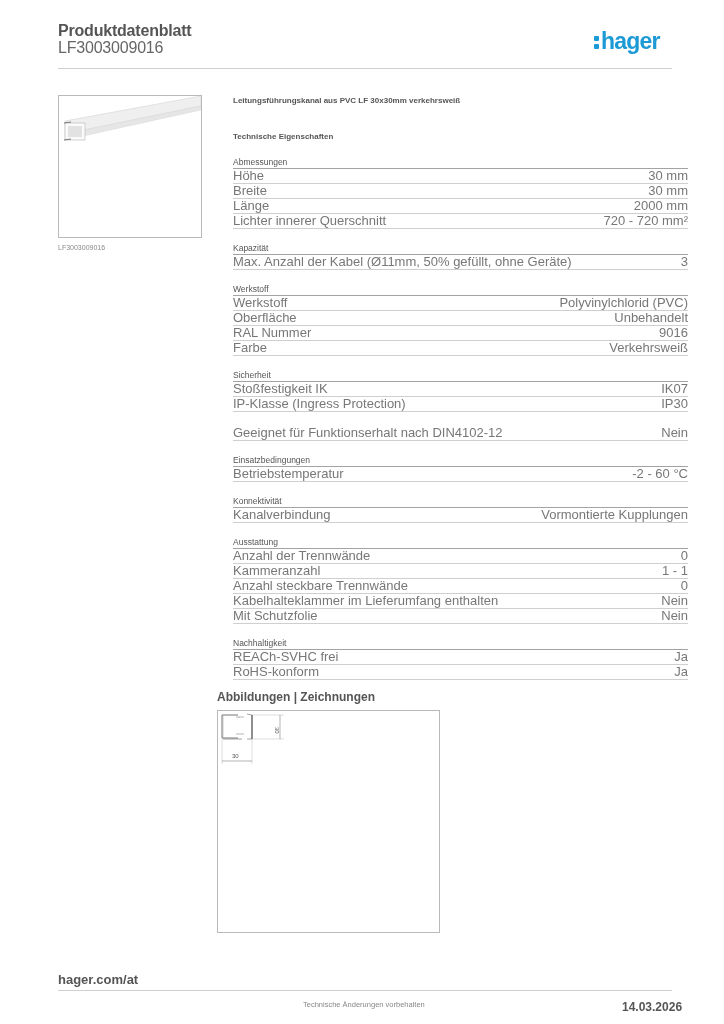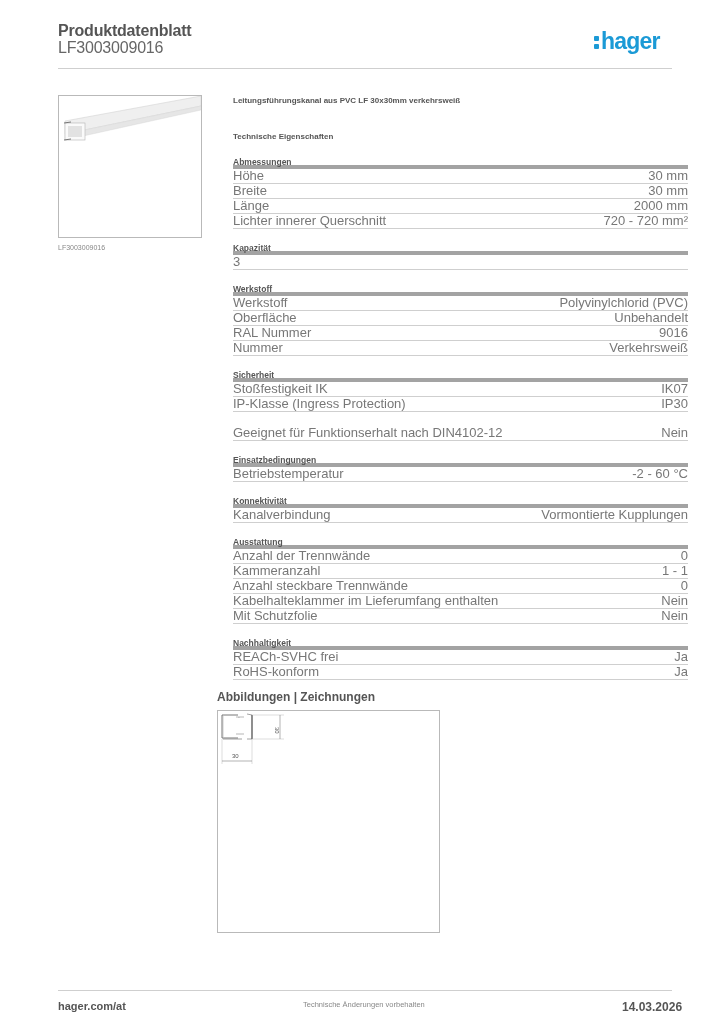--- a/index.html
+++ b/index.html
@@ -17,30 +17,30 @@
 
     .product-image { position: absolute; left: 58px; top: 95px; width: 144px; height: 143px; border: 1px solid #b9b9b9; background: #fff; overflow: hidden; }
     .product-caption { position: absolute; left: 58px; top: 244px; font-size: 7px; color: #888; }
 
     .content { position: absolute; left: 217px; top: 96px; width: 455px; margin-left: 16px; }
     .product-desc { font-size: 8px; font-weight: bold; color: #555; height: 10px; }
     .tech-heading { font-size: 8px; font-weight: bold; color: #555; margin-top: 26px; height: 10px; }
 
     .section { margin-top: 14px; }
     .section.first { margin-top: 15px; }
-    .section-title { font-size: 8.5px; font-weight: bold; color: #555; height: 12px; line-height: 11px; border-bottom: 4px solid #a3a3a3; }
+    .section-title { font-size: 8.5px; font-weight: normal; color: #555; height: 12px; line-height: 11px; border-bottom: 1px solid #a3a3a3; }
     .row { display: flex; justify-content: space-between; font-size: 13px; color: #777; height: 15px; line-height: 14px; border-bottom: 1px solid #cfcfcf; }
     .row .k { white-space: nowrap; }
     .row .v { white-space: nowrap; text-align: right; }
 
     .drawings-title { position: absolute; left: 217px; top: 690px; font-size: 12px; font-weight: bold; color: #555; }
     .drawing-box { position: absolute; left: 217px; top: 710px; width: 223px; height: 223px; border: 1px solid #b9b9b9; background: #fff; }
 
     .footer-rule { position: absolute; left: 58px; top: 990px; width: 614px; height: 1px; background: #cfcfcf; }
-    .footer-left { position: absolute; left: 58px; top: 1000px; font-size: 11px; font-weight: bold; color: #555; }
+    .footer-left { position: absolute; left: 58px; top: 972px; font-size: 13px; font-weight: bold; color: #555; }
     .footer-center { position: absolute; left: 303px; top: 1000px; font-size: 7.5px; color: #888; }
     .footer-right { position: absolute; left: 622px; top: 1000px; font-size: 12px; font-weight: bold; color: #555; }
   </style>
 </head>
 <body>
 
 <div>
   <div class="header-title">Produktdatenblatt</div>
   <div class="header-code">LF3003009016</div>
   <div class="logo"><span class="dots"></span><span>hager</span></div>
@@ -79,40 +79,41 @@
       </div>
     <div class="row">
         <span class="k">Lichter innerer Querschnitt</span>
         <span class="v">720 - 720 mm²</span>
       </div>
   </div>
 
   <div class="section">
     <div class="section-title">Kapazität</div>
     <div class="row">
+        <span class="k">Max. Anzahl der Kabel (Ø11mm, 50% gefüllt, ohne Geräte)</span>
         <span class="v">3</span>
       </div>
   </div>
 
   <div class="section">
     <div class="section-title">Werkstoff</div>
     <div class="row">
         <span class="k">Werkstoff</span>
         <span class="v">Polyvinylchlorid (PVC)</span>
       </div>
     <div class="row">
         <span class="k">Oberfläche</span>
         <span class="v">Unbehandelt</span>
       </div>
     <div class="row">
         <span class="k">RAL Nummer</span>
         <span class="v">9016</span>
       </div>
     <div class="row">
-        <span class="k">Nummer</span>
+        <span class="k">Farbe</span>
         <span class="v">Verkehrsweiß</span>
       </div>
   </div>
 
   <div class="section">
     <div class="section-title">Sicherheit</div>
     <div class="row">
         <span class="k">Stoßfestigkeit IK</span>
         <span class="v">IK07</span>
       </div>

